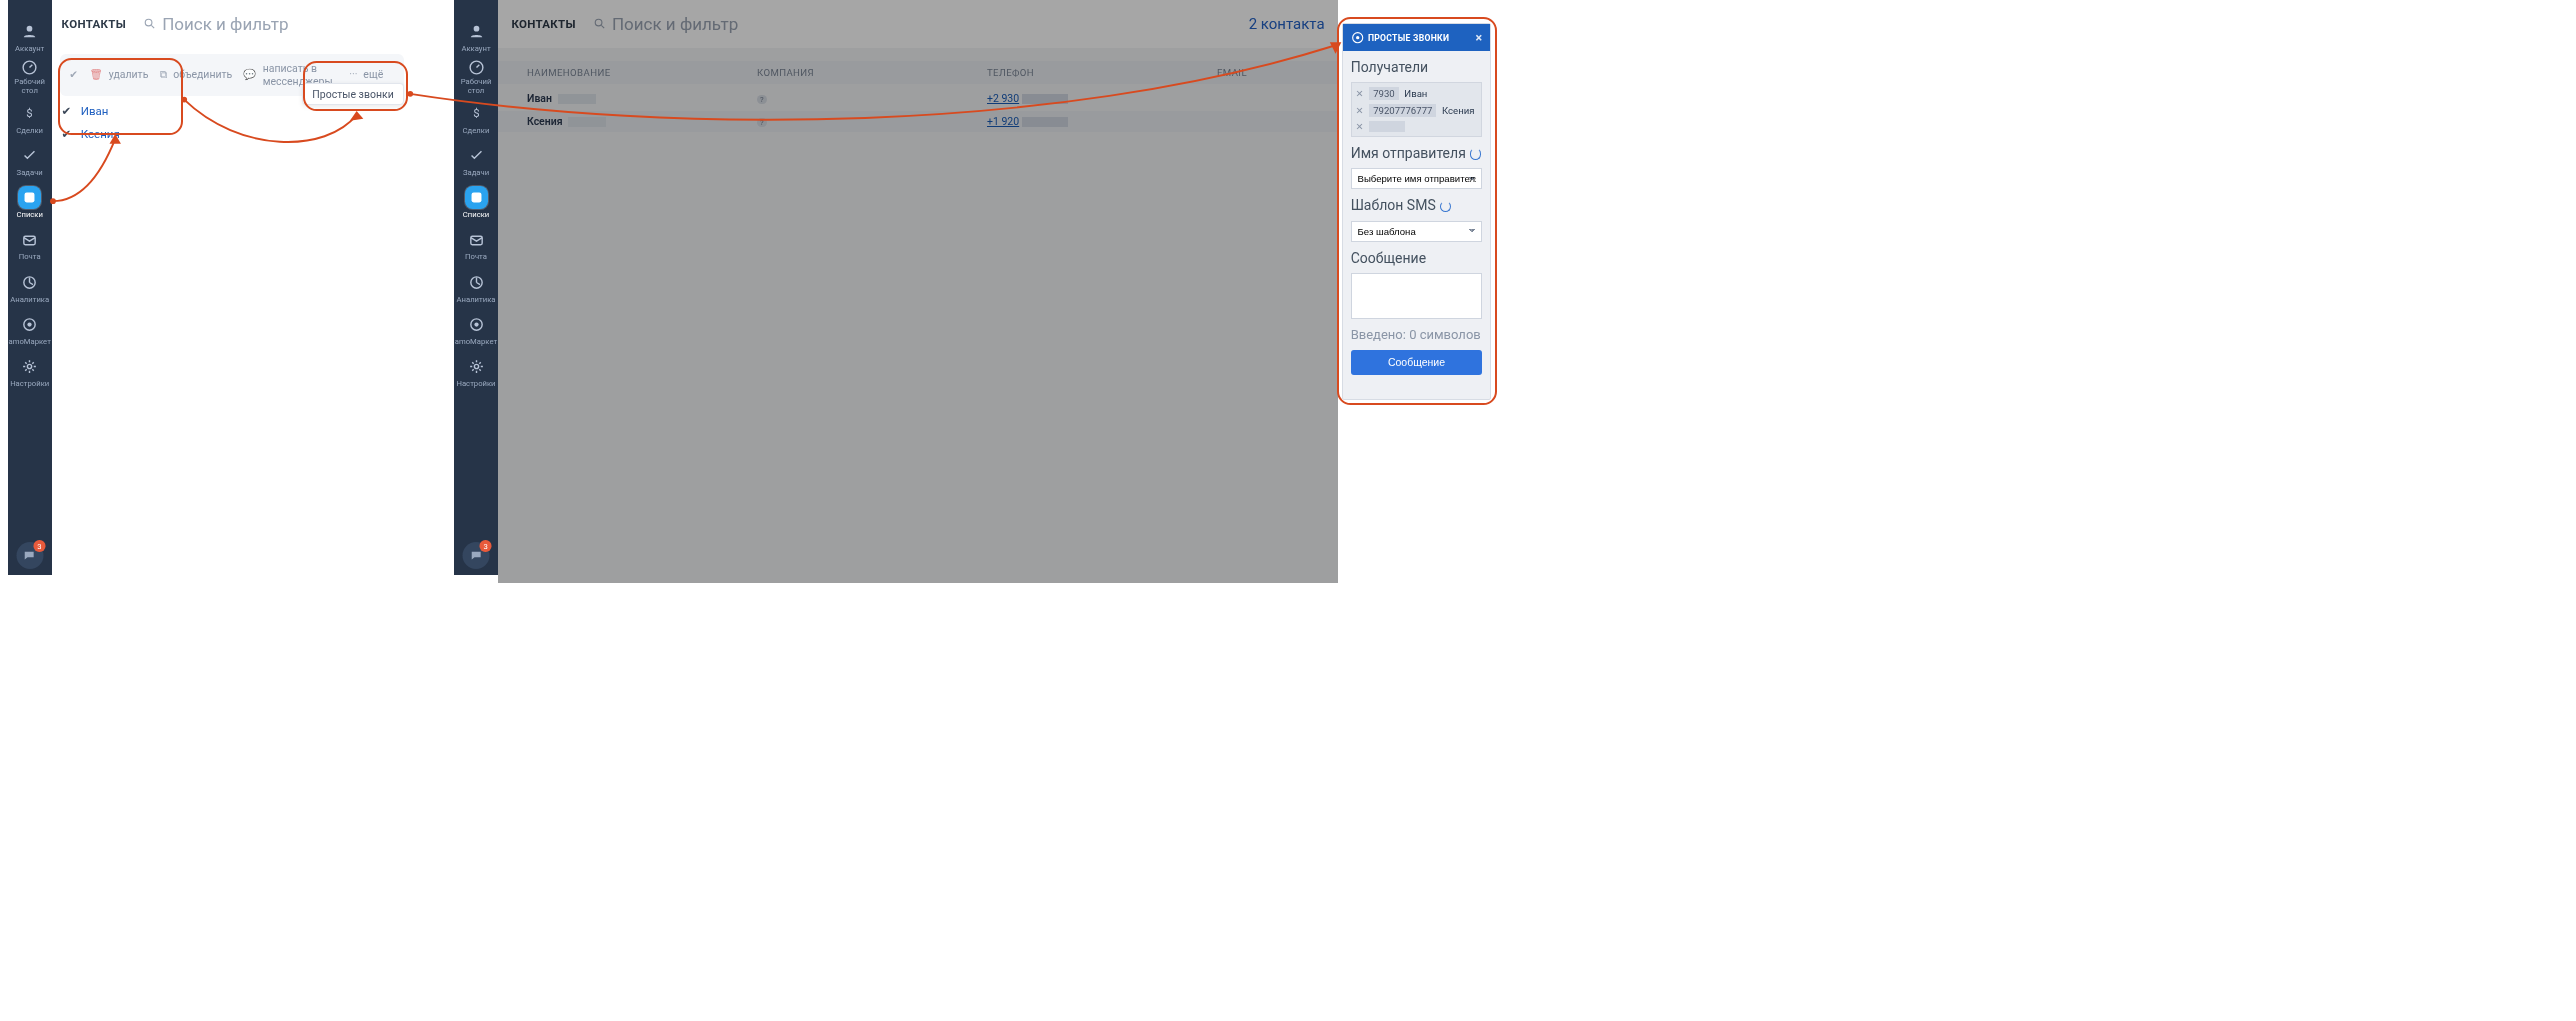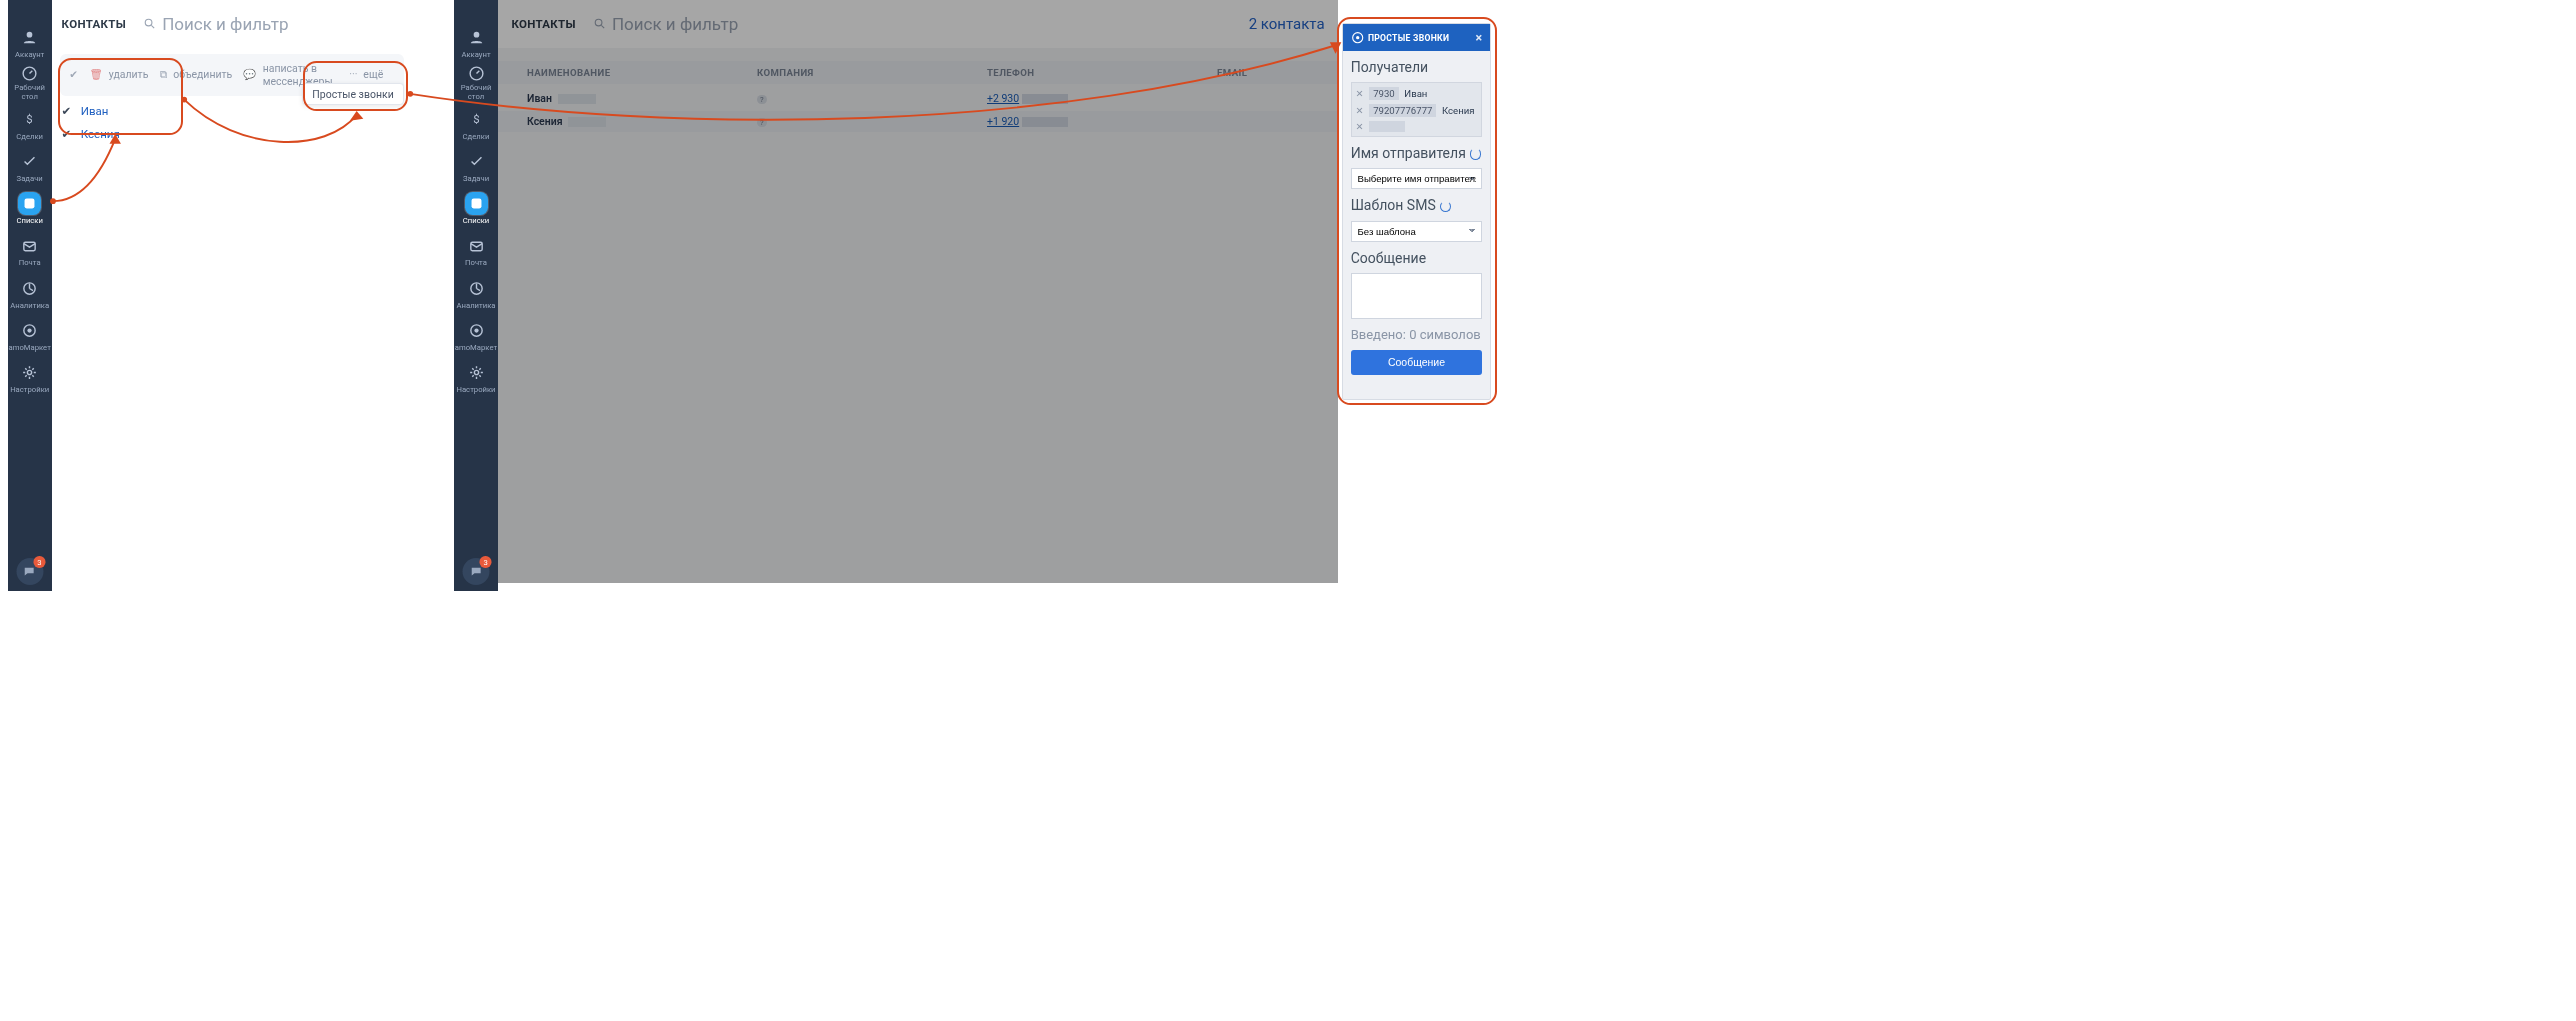--- a/index.html
+++ b/index.html
@@ -1,21 +1,21 @@
 <!DOCTYPE html>
 <html><head>
 <meta charset="utf-8">
 <style>
   * { box-sizing: border-box; margin: 0; padding: 0; }
   body { font-family: -apple-system, BlinkMacSystemFont, "Segoe UI", Roboto, Arial, sans-serif; font-size: 11.5px; background: #fff; color: #333; }
 
   .stage { position: relative; width: 1491px; height: 591px; }
 
   
-  .sidebar { position: absolute; top: 0; bottom: 0; width: 44px; background: #263448; padding-top: 20px; }
+  .sidebar { position: absolute; top: 0; bottom: 16px; width: 44px; background: #263448; padding-top: 14px; }
   .sidebar.left  { left: 7.7px; }
   .sidebar.right { left: 454px; }
   .nav-item { display: flex; flex-direction: column; align-items: center; justify-content: center; color: #9aa9bf; font-size: 7.7px; padding: 5.8px 0 3.8px; cursor: pointer; position: relative; }
   .nav-item.tall { height: 40px; }
   .nav-item.active .nav-icon { background: #2aa3f0; box-shadow: 0 0 0 1px #fff3; color: #fff; }
   .nav-item.active .nav-label { color: #fff; }
   .nav-icon { width: 23px; height: 23px; border-radius: 7.7px; display: flex; align-items: center; justify-content: center; color: #b7c3d6; }
   .nav-label { margin-top: 1.9px; line-height: 1; text-align: center; }
   .nav-label.two { line-height: 1.1; }
   .chatbtn { position: absolute; bottom: 5.8px; left: 50%; transform: translateX(-50%); width: 27px; height: 27px; border-radius: 50%; background: #34465f; display: flex; align-items: center; justify-content: center; color: #9aa9bf; }
@@ -40,21 +40,21 @@
   .list-item { display: flex; align-items: center; height: 23px; font-size: 11.5px; }
   .list-item .chk { width: 13.4px; text-align: center; color: #3a4657; }
   .list-item .name { margin-left: 7.7px; color: #2060c0; }
 
   
   .panelB { position: absolute; top: 0; left: 498px; width: 840px; height: 583px; background: #f3f4f6; }
   .overlay-dim { position: absolute; inset: 0; background: rgba(0,0,0,.35); }
   .headB { position: absolute; top: 0; left: 0; right: 0; height: 48px; background: #fff; display: flex; align-items: center; padding: 0 13.4px; }
   .count-note { margin-left: auto; font-size: 15px; color: #2563c7; }
 
-  .tblhead { position: absolute; top: 61px; left: 0; right: 0; height: 23px; background: #eceff3; display: flex; align-items: center; font-size: 9.6px; letter-spacing: 0.4px; color: #7b8697; font-weight: 700; }
+  .tblhead { position: absolute; top: 61px; left: 0; right: 0; height: 23px; background: #eceff3; display: flex; align-items: center; font-size: 9.6px; letter-spacing: 0.4px; color: #7b8697; font-weight: 400; }
   .c-cb  { width: 29px; }
   .c-nm  { width: 230px; }
   .c-cmp { width: 230px; }
   .c-tel { width: 230px; }
   .c-eml { flex: 1; }
   .row { position: absolute; left: 0; right: 0; height: 21px; display: flex; align-items: center; font-size: 10.5px; }
   .row.r1 { top: 88px; }
   .row.r2 { top: 111px; background: #eceff3; }
   .row .name2 { color: #2d3b52; font-weight: 600; }
   .row .name2::after { content: ""; display: inline-block; width: 38px; height: 9.6px; background: #dee3ea; margin-left: 5.8px; vertical-align: middle; }

